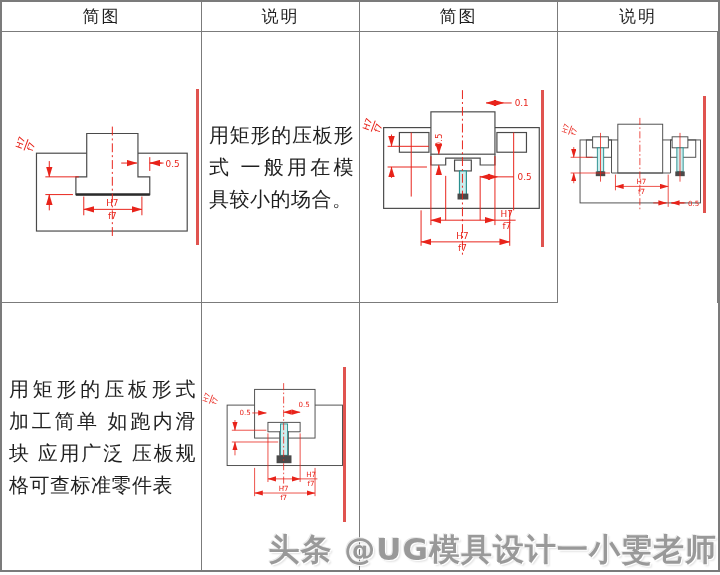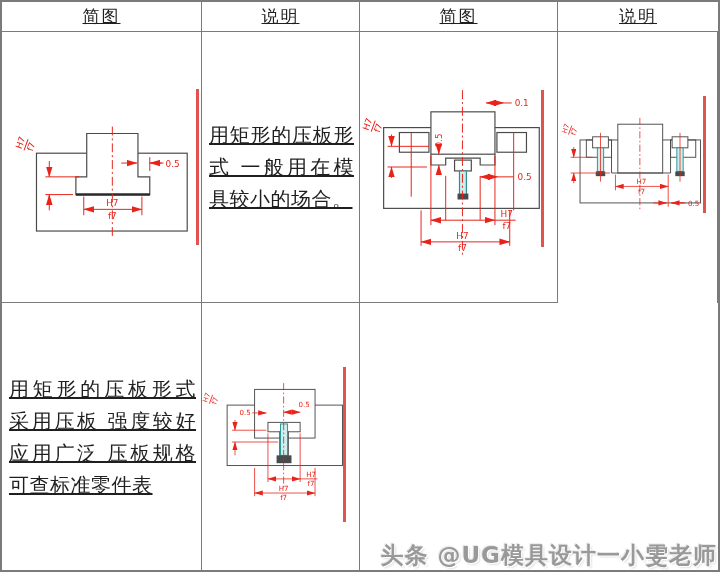--- a/index.html
+++ b/index.html
@@ -6,33 +6,32 @@
   #page {
     position:relative; width:720px; height:575px; background:#fff; overflow:hidden;
     font-family:"Liberation Serif","DejaVu Serif",serif; color:#1f1f1f;
   }
   #grid {
     position:absolute; left:0; top:0; width:720px; height:572px;
     box-sizing:border-box; border:2px solid #7b7b7b;
     display:grid;
     grid-template-columns:200px 158px 198px auto;
     grid-template-rows:30px 271px auto;
-    text-decoration:underline;
   }
   .cell { position:relative; box-sizing:border-box; border-right:1px solid #7b7b7b; border-bottom:1px solid #7b7b7b; overflow:hidden; background:#fff; }
   .cell.lastcol { border-right:none; }
   .cell.lastrow { border-bottom:none; }
   .hcell { display:flex; align-items:center; justify-content:center; font-size:17px; letter-spacing:2px; }
   .desc { display:flex; align-items:center; padding:4px 5px 4px 7px; }
   .desc p { margin:0; font-size:20px; line-height:1.6; text-align:justify; letter-spacing:0.5px; }
   .diagram-svg { position:absolute; left:0; top:0; width:100%; height:100%; }
   .bar { position:absolute; width:3px; background:#e0534f; }
   #watermark {
     position:absolute; right:3px; bottom:4px; z-index:5;
-    font-family:"DejaVu Sans",sans-serif; font-weight:bold; font-size:23px;
+    font-family:"DejaVu Sans",sans-serif; font-weight:bold; font-size:31px;
     color:#999; letter-spacing:1px;
     text-shadow:1px 1px 0 #fff, -1px -1px 0 #e8e8e8, 2px 2px 2px rgba(0,0,0,0.12);
   }
   
   .blk { fill:#fff; stroke:#4a4a4a; stroke-width:1.2; }
   .out { fill:none; stroke:#4a4a4a; stroke-width:1.2; }
   .bold { stroke:#2b2b2b; stroke-width:2.6; }
   .rl { stroke:#e8231a; stroke-width:1; fill:none; }
   .cl { stroke:#e8231a; stroke-width:1; fill:none; stroke-dasharray:9 3 2 3; }
   .dim { fill:#e8231a; font-family:"DejaVu Sans",sans-serif; font-size:9px; }
@@ -208,21 +207,21 @@
           <line class="rl" x1="121" y1="179" x2="138" y2="179" marker-end="url(#ar3)"></line>
           <line class="rl" x1="160" y1="179" x2="144" y2="179" marker-end="url(#ar3)"></line>
           <line class="rl" x1="144" y1="179" x2="162" y2="179"></line>
           <text class="dim" x="165" y="182.5">0.5</text>
         </g>
       </svg>
       <div class="bar" style="right:11px; top:64px; height:117px;"></div>
     </div>
 
     <div class="cell desc lastrow">
-      <p>用矩形的压板形式 采用压板 强度较好 应用广泛 压板规格可查标准零件表</p>
+      <p>用矩形的压板形式 加工简单 如跑内滑块 应用广泛 压板规格可查标准零件表</p>
     </div>
 
     <div class="cell lastrow">
       <svg class="diagram-svg" viewBox="0 0 200 268">
         <defs>
           <marker id="ar4" viewBox="0 0 10 6" refX="9.5" refY="3" markerWidth="11" markerHeight="7" orient="auto-start-reverse" markerUnits="userSpaceOnUse">
               <path d="M0,0L10,3L0,6Z" fill="#e8231a"></path>
             </marker>
         </defs>
         <g>

